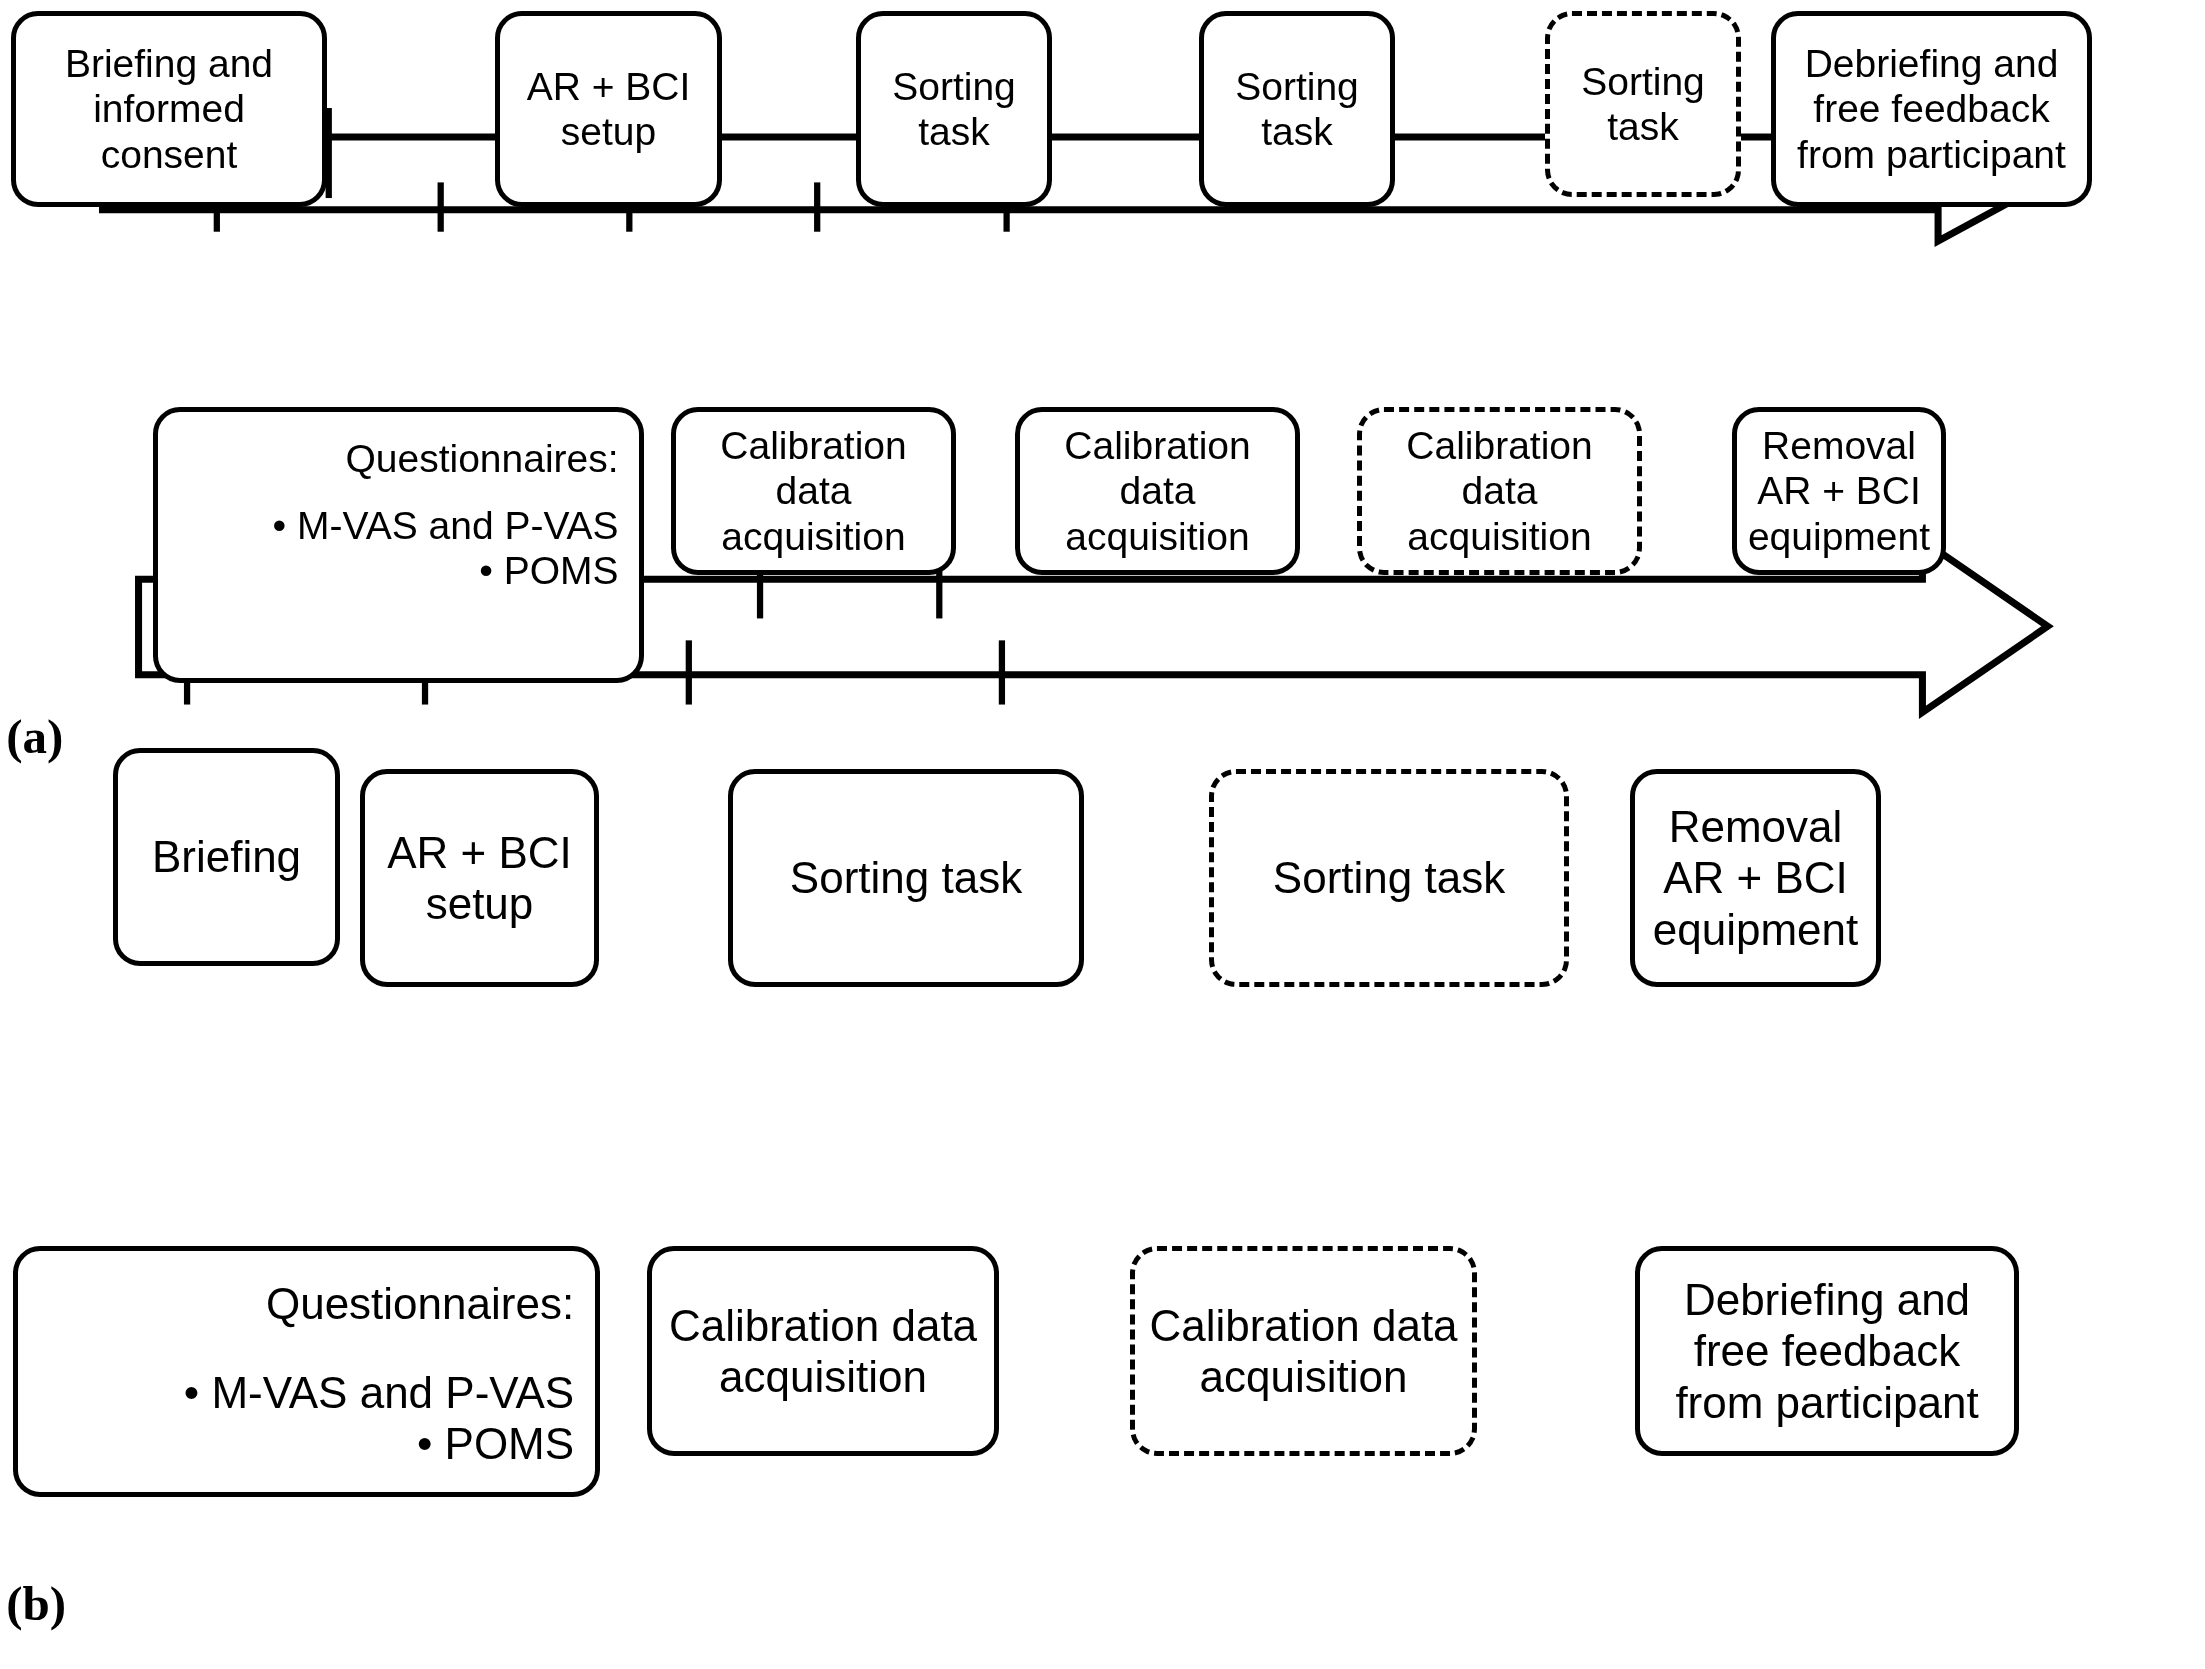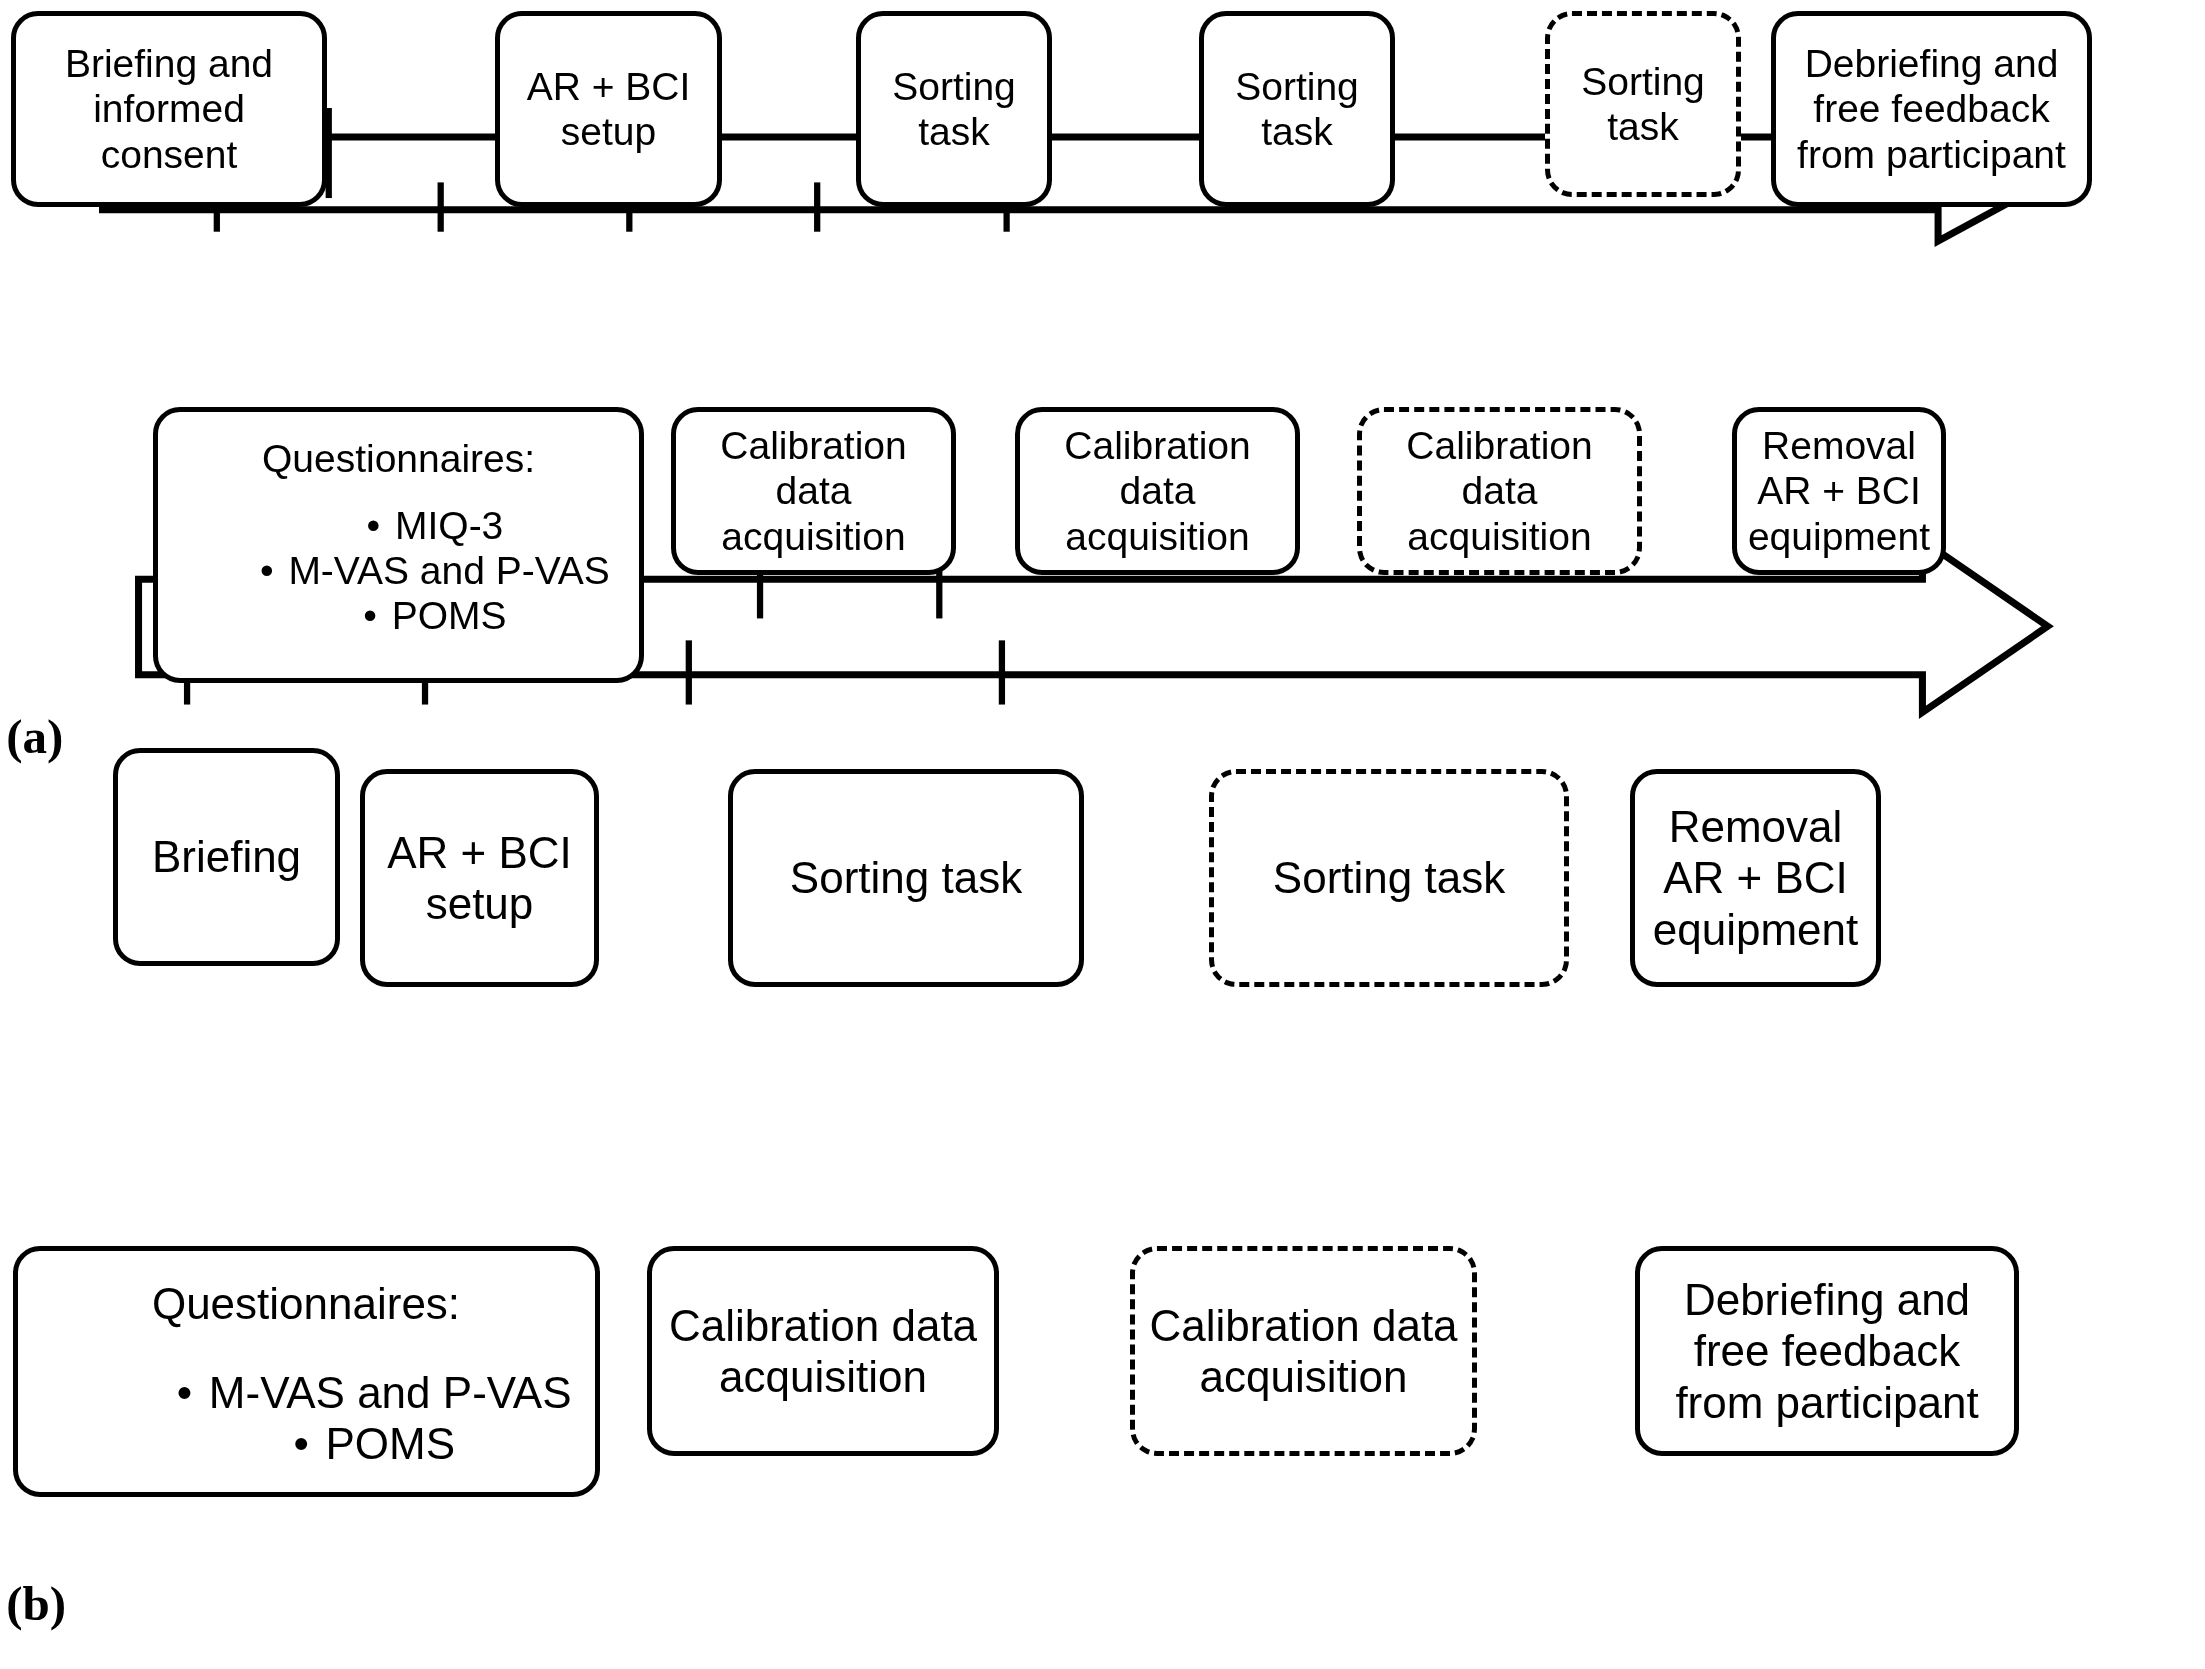--- a/index.html
+++ b/index.html
@@ -40,21 +40,21 @@
   }
   .node.dashed {
     border-style: dashed;
   }
   .node .label {
     padding: 0 6.3px;
     white-space: pre-line;
   }
   .node.list {
     display: block;
-    text-align: center;
+    text-align: right;
   }
   .node.list .list-title {
     display: block;
   }
   .node.list ul {
     margin: 0;
     padding: 0;
     list-style: none;
   }
   .node.list li {
@@ -165,24 +165,20 @@
     <span class="label">Debriefing and
 free feedback
 from participant</span>
   </div>
 
   <div class="node list" style="left:153px; top:407px; width:491px; height:276px; font-size:39px; padding:23.5px 20.4px;">
     <span class="list-title">Questionnaires:</span>
     <ul style="margin-top:22px; padding-left:69px;">
       <li>
         <span class="bullet">•</span>
-        <span>MIQ-3</span>
-      </li>
-      <li>
-        <span class="bullet">•</span>
         <span>M-VAS and P-VAS</span>
       </li>
       <li>
         <span class="bullet">•</span>
         <span>POMS</span>
       </li>
     </ul>
   </div>
 
   <div class="node" style="left:671px; top:407px; width:285px; height:168px; font-size:39px;">

